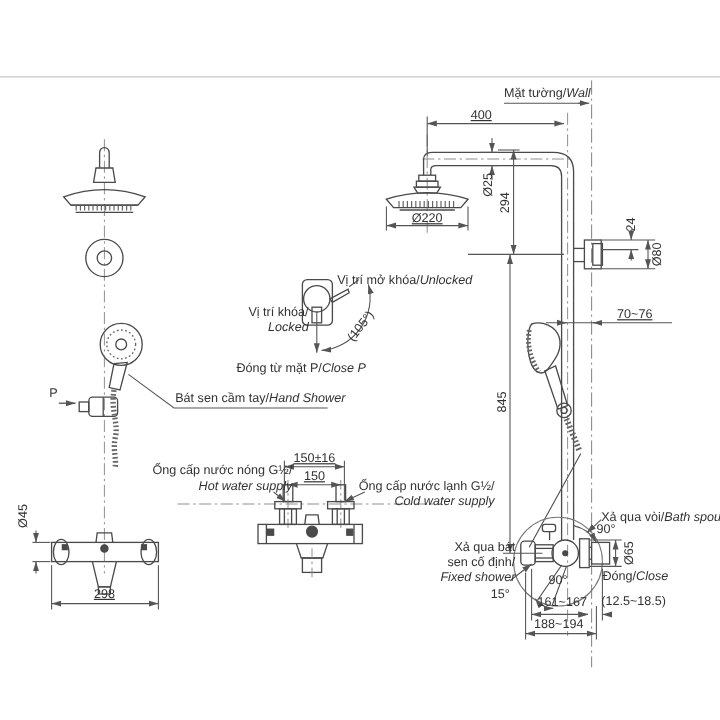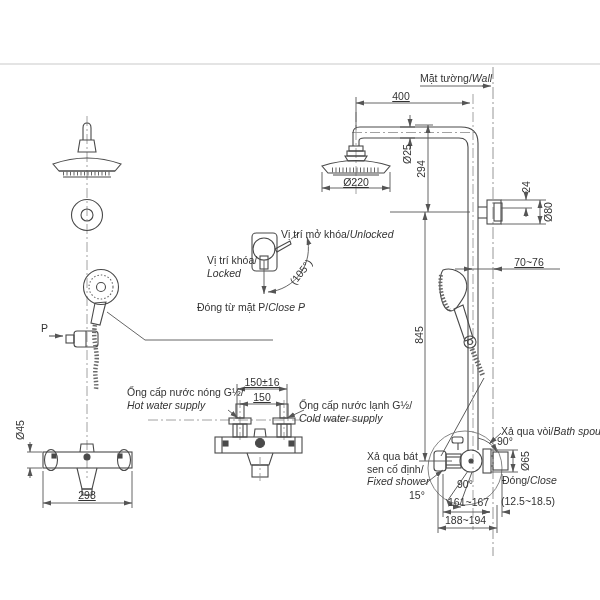--- a/index.html
+++ b/index.html
@@ -1,17 +1,17 @@
 <!DOCTYPE html>
 <html><head>
 <meta charset="utf-8">
 <style>
   html,body{margin:0;padding:0;background:#fff;}
   #stage{position:relative;width:600px;height:600px;background:#fff;overflow:hidden;
-         font-family:"Liberation Sans","DejaVu Sans",sans-serif;}
+         font-family:"Liberation Sans","DejaVu Sans",sans-serif;text-align:right;}
   #linework{position:absolute;left:0;top:0;}
   .lb{position:absolute;font-size:10.5px;line-height:12.5px;color:#333;white-space:nowrap;}
   .c{transform:translateX(-50%);text-decoration:underline;}
   .rot{transform:translate(-50%,-50%) rotate(-90deg);}
   .a105{transform:translate(-50%,-50%) rotate(-52deg);}
   .it{font-style:italic;}
 </style>
 </head>
 <body>
 
@@ -229,20 +229,21 @@
 <div class="lb rot" style="left:548px;top:212px">Ø80</div>
 <div class="lb c" style="left:356px;top:176px">Ø220</div>
 <div class="lb c" style="left:529px;top:256px">70~76</div>
 <div class="lb rot" style="left:419px;top:335px">845</div>
 
 <div class="lb" style="left:281px;top:228px"><span>Vị trí mở khóa/</span><span class="it">Unlocked</span></div>
 <div class="lb" style="left:207px;top:254px"><span>Vị trí khóa/</span><br><span class="it">Locked</span></div>
 <div class="lb a105" style="left:301px;top:272px">(105°)</div>
 <div class="lb" style="left:197px;top:301px"><span>Đóng từ mặt P/</span><span class="it">Close P</span></div>
 
+<div class="lb" style="left:146px;top:326px"><span>Bát sen cầm tay/</span><span class="it">Hand Shower</span></div>
 <div class="lb" style="left:41px;top:322px">P</div>
 
 <div class="lb" style="left:127px;top:386px"><span>Ống cấp nước nóng G½/</span><br><span class="it">Hot water supply</span></div>
 <div class="lb" style="left:299px;top:399px"><span>Ống cấp nước lạnh G½/</span><br><span class="it">Cold water supply</span></div>
 <div class="lb c" style="left:262px;top:376px">150±16</div>
 <div class="lb c" style="left:262px;top:391px">150</div>
 
 <div class="lb rot" style="left:20px;top:430px">Ø45</div>
 <div class="lb c" style="left:87px;top:489px">298</div>
 

